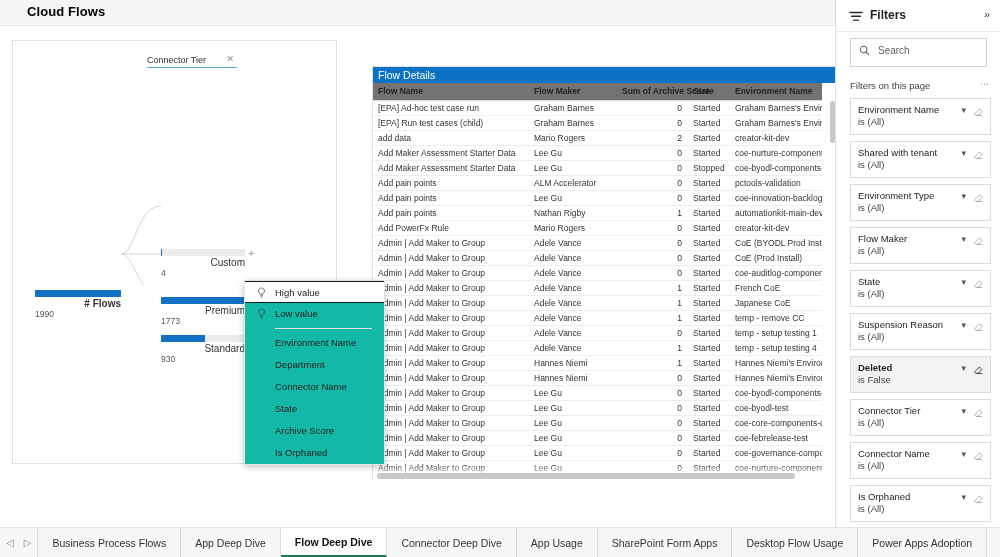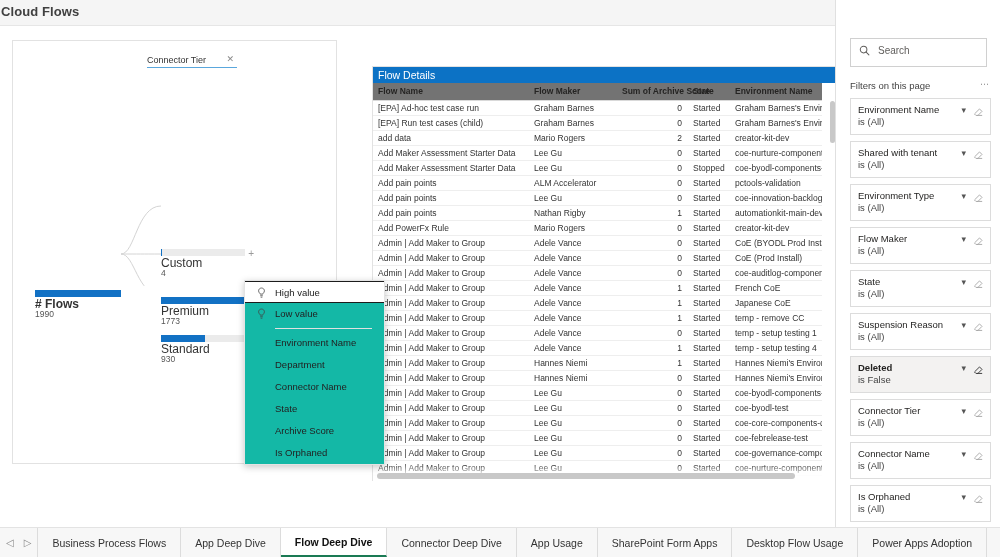--- a/index.html
+++ b/index.html
@@ -11,22 +11,22 @@
     overflow: hidden;
   }
   #root { position: relative; width: 1000px; height: 557px; background:#fff; }
 
   
   .topbar {
     position:absolute; left:0; top:0; width:1000px; height:26px;
     background:#f5f5f5; border-bottom:1px solid #e6e6e6;
   }
   .topbar .title {
-    position:absolute; left:1px; top:4px;
-    font-size:13px; font-weight:bold; color:#404040; letter-spacing:.1px;
+    position:absolute; left:27px; top:4px;
+    font-size:13px; font-weight:bold; color:#000000; letter-spacing:.1px;
   }
 
   
   .canvas { position:absolute; left:0; top:26px; width:835px; height:501px; background:#fff; }
 
   
   .visual { position:absolute; background:#fff; border:1px solid #e2e2e2; }
   .visual-head {
     height:16px; background:#0c72c5; color:#fff;
     font-size:10.5px; padding:1px 0 0 5px; line-height:15px;
@@ -39,21 +39,21 @@
   .level-header {
     position:absolute; font-size:9px; color:#333;
     border-bottom:1px solid #5aa7dd; padding-bottom:2px;
   }
   .level-header .lh-x {
     position:absolute; right:3px; top:-1px; color:#8a8a8a; font-size:9px; cursor:pointer;
   }
   .node { position:absolute; }
   .node .bar-track { width:100%; height:7px; background:#ebebeb; }
   .node .bar-fill { height:7px; background:#1271c4; }
-  .node .n-label { font-size:12px; color:#333; margin-top:2px; line-height:10px; }
+  .node .n-label { font-size:10px; color:#333; margin-top:2px; line-height:10px;text-align:right; }
   .node .n-label.bold { font-weight:bold; }
   .node .n-value { font-size:8.5px; color:#555; line-height:10px; }
   .node .plus {
     position:absolute; right:-9px; top:-1px; color:#9a9a9a; font-size:10px; cursor:pointer;
   }
   .connector { position:absolute; pointer-events:none; }
 
   
   #ctxmenu {
     position:absolute; left:244px; top:254px; width:141px; height:185px;
@@ -446,20 +446,27 @@
           <div class="ctx-item"><span>Connector Name</span></div>
           <div class="ctx-item"><span>State</span></div>
           <div class="ctx-item"><span>Archive Score</span></div>
           <div class="ctx-item"><span>Is Orphaned</span></div>
         </div>
     </div>
 
   </div>
 
   <div id="filters">
+    <div class="f-head">
+      <svg class="f-icon" width="14" height="12" viewBox="0 0 14 12">
+        <path d="M1 1.5h12M2.6 5.3h8.8M4.6 9.1h4.8" stroke="#252423" stroke-width="1.4" stroke-linecap="round"></path>
+      </svg>
+      <div class="f-title">Filters</div>
+      <div class="f-expand">»</div>
+    </div>
 
     <div class="f-search">
       <svg class="s-icon" width="11" height="11" viewBox="0 0 12 12">
         <circle cx="5" cy="5" r="3.6" fill="none" stroke="#605e5c" stroke-width="1.1"></circle>
         <path d="M7.8 7.8l3 3" stroke="#605e5c" stroke-width="1.1" stroke-linecap="round"></path>
       </svg>
       <div class="s-ph">Search</div>
     </div>
 
     <div class="f-sect">

